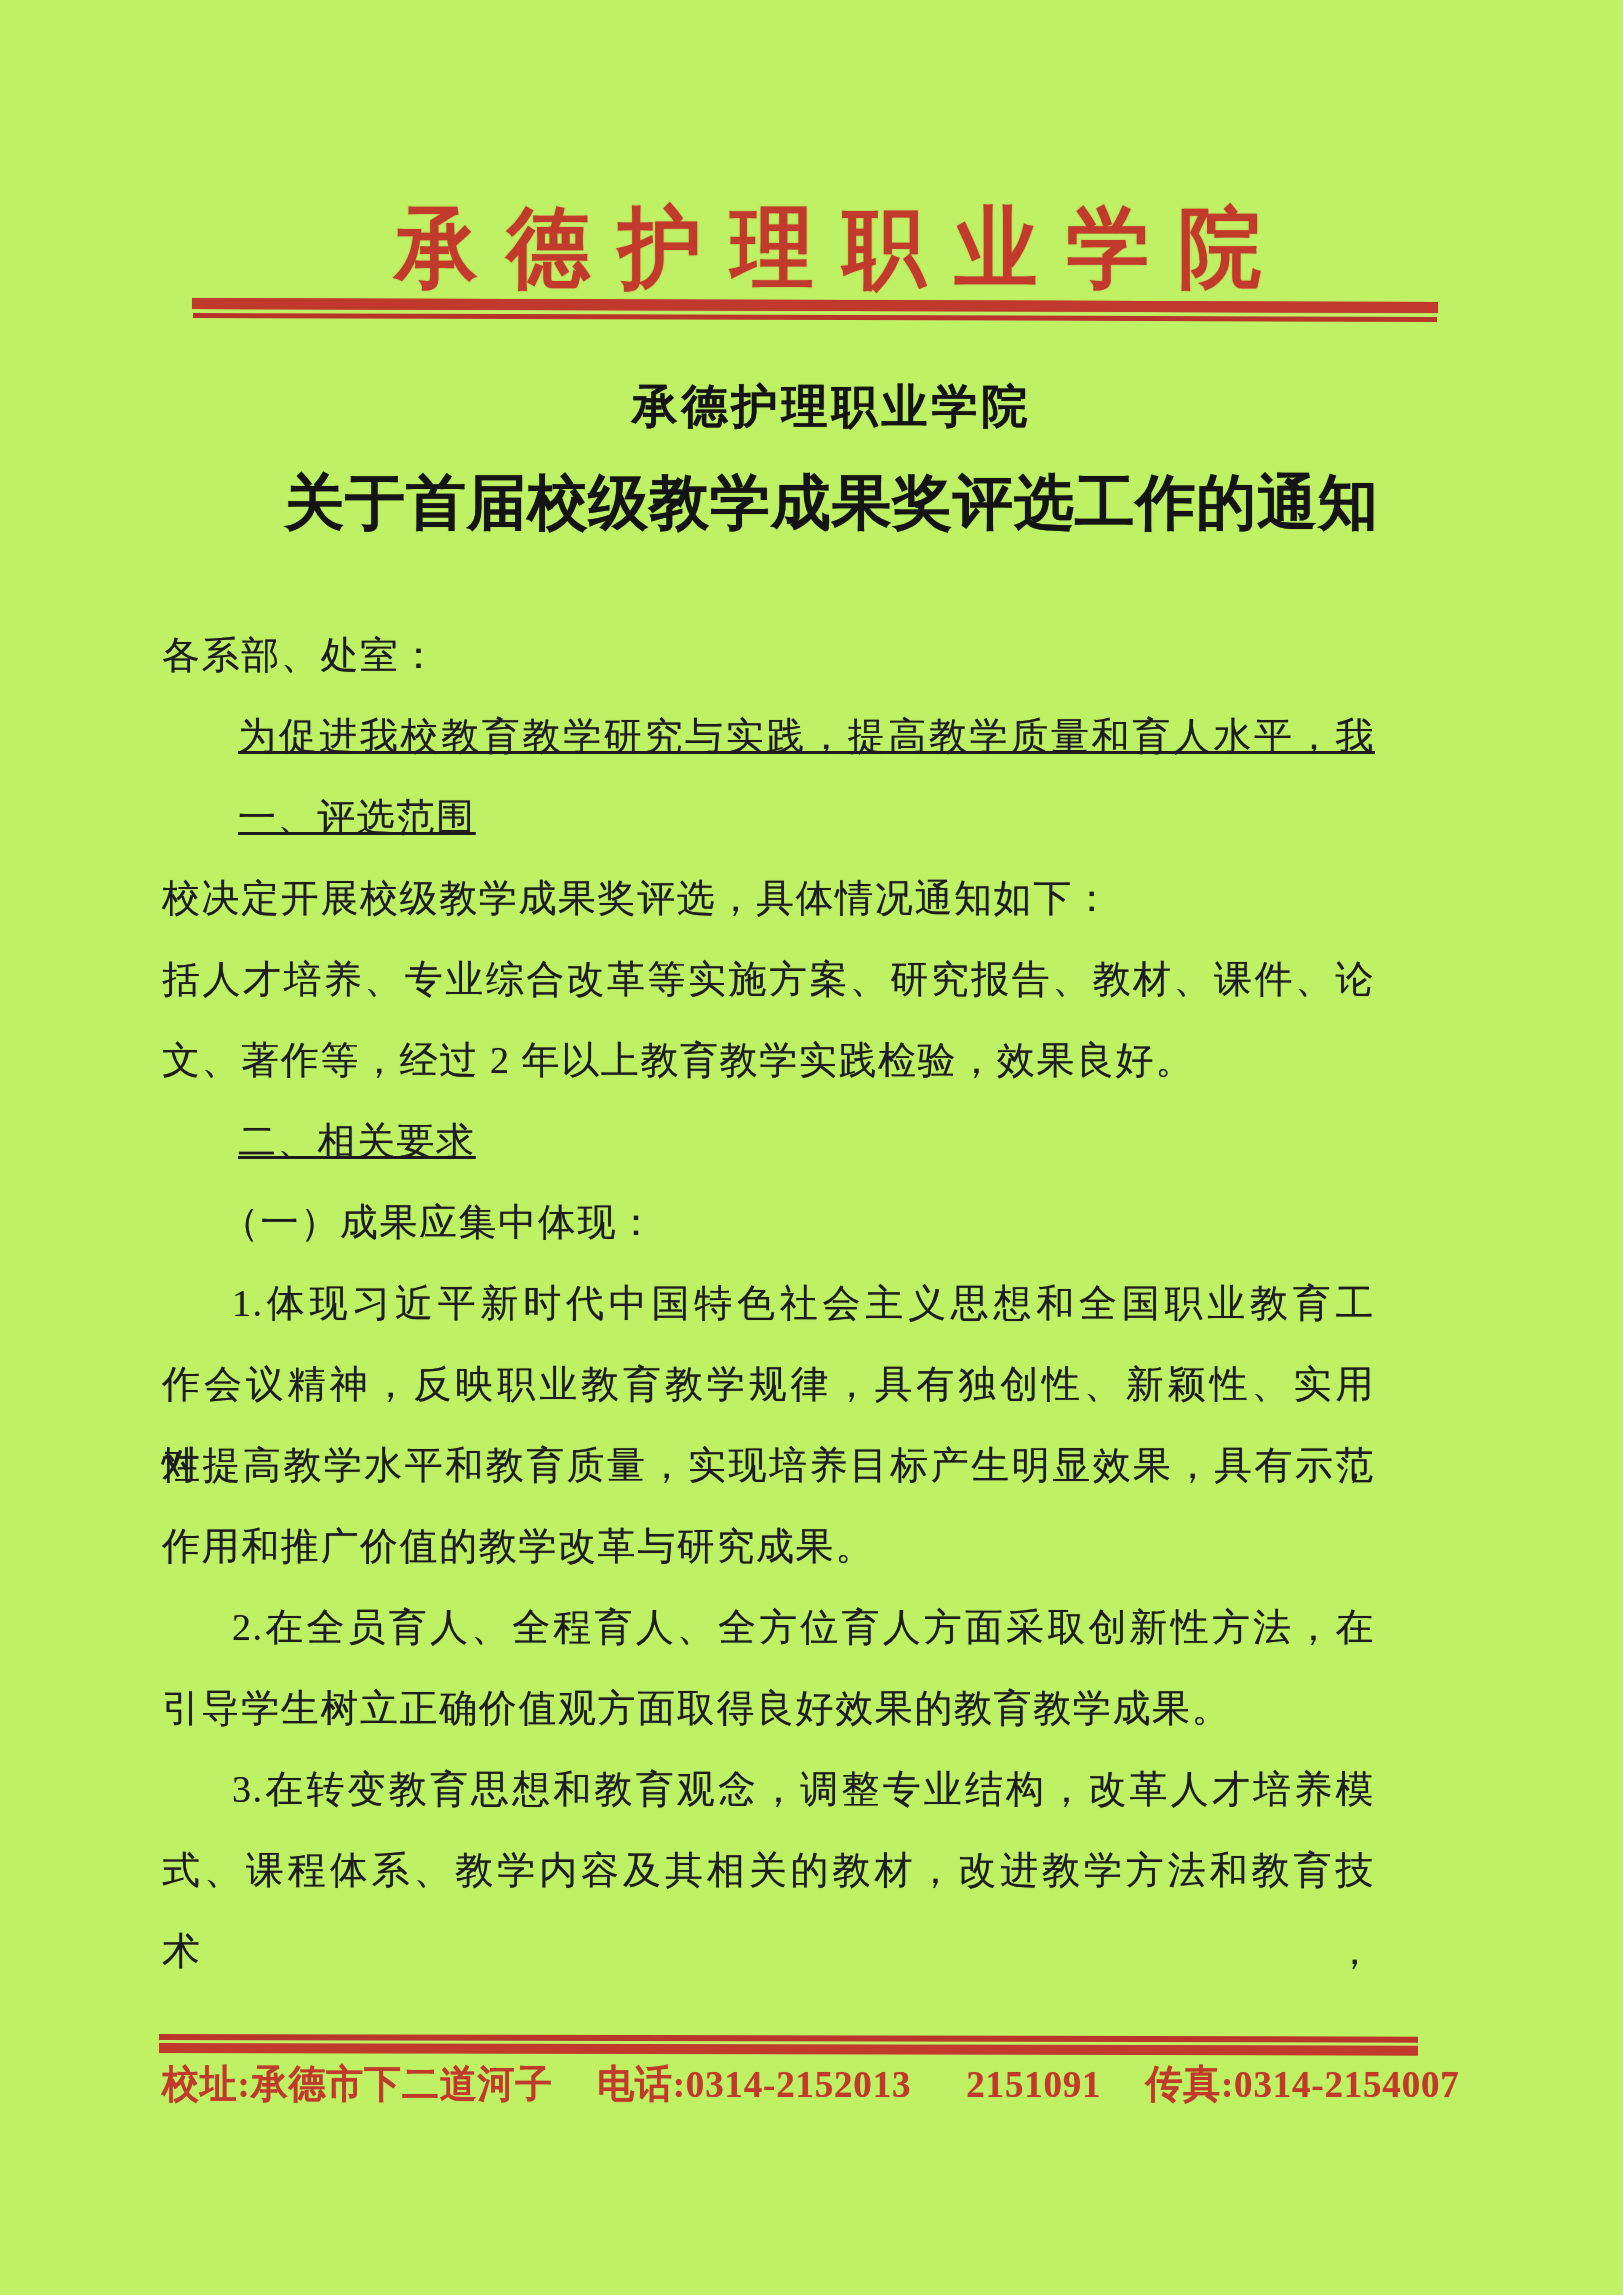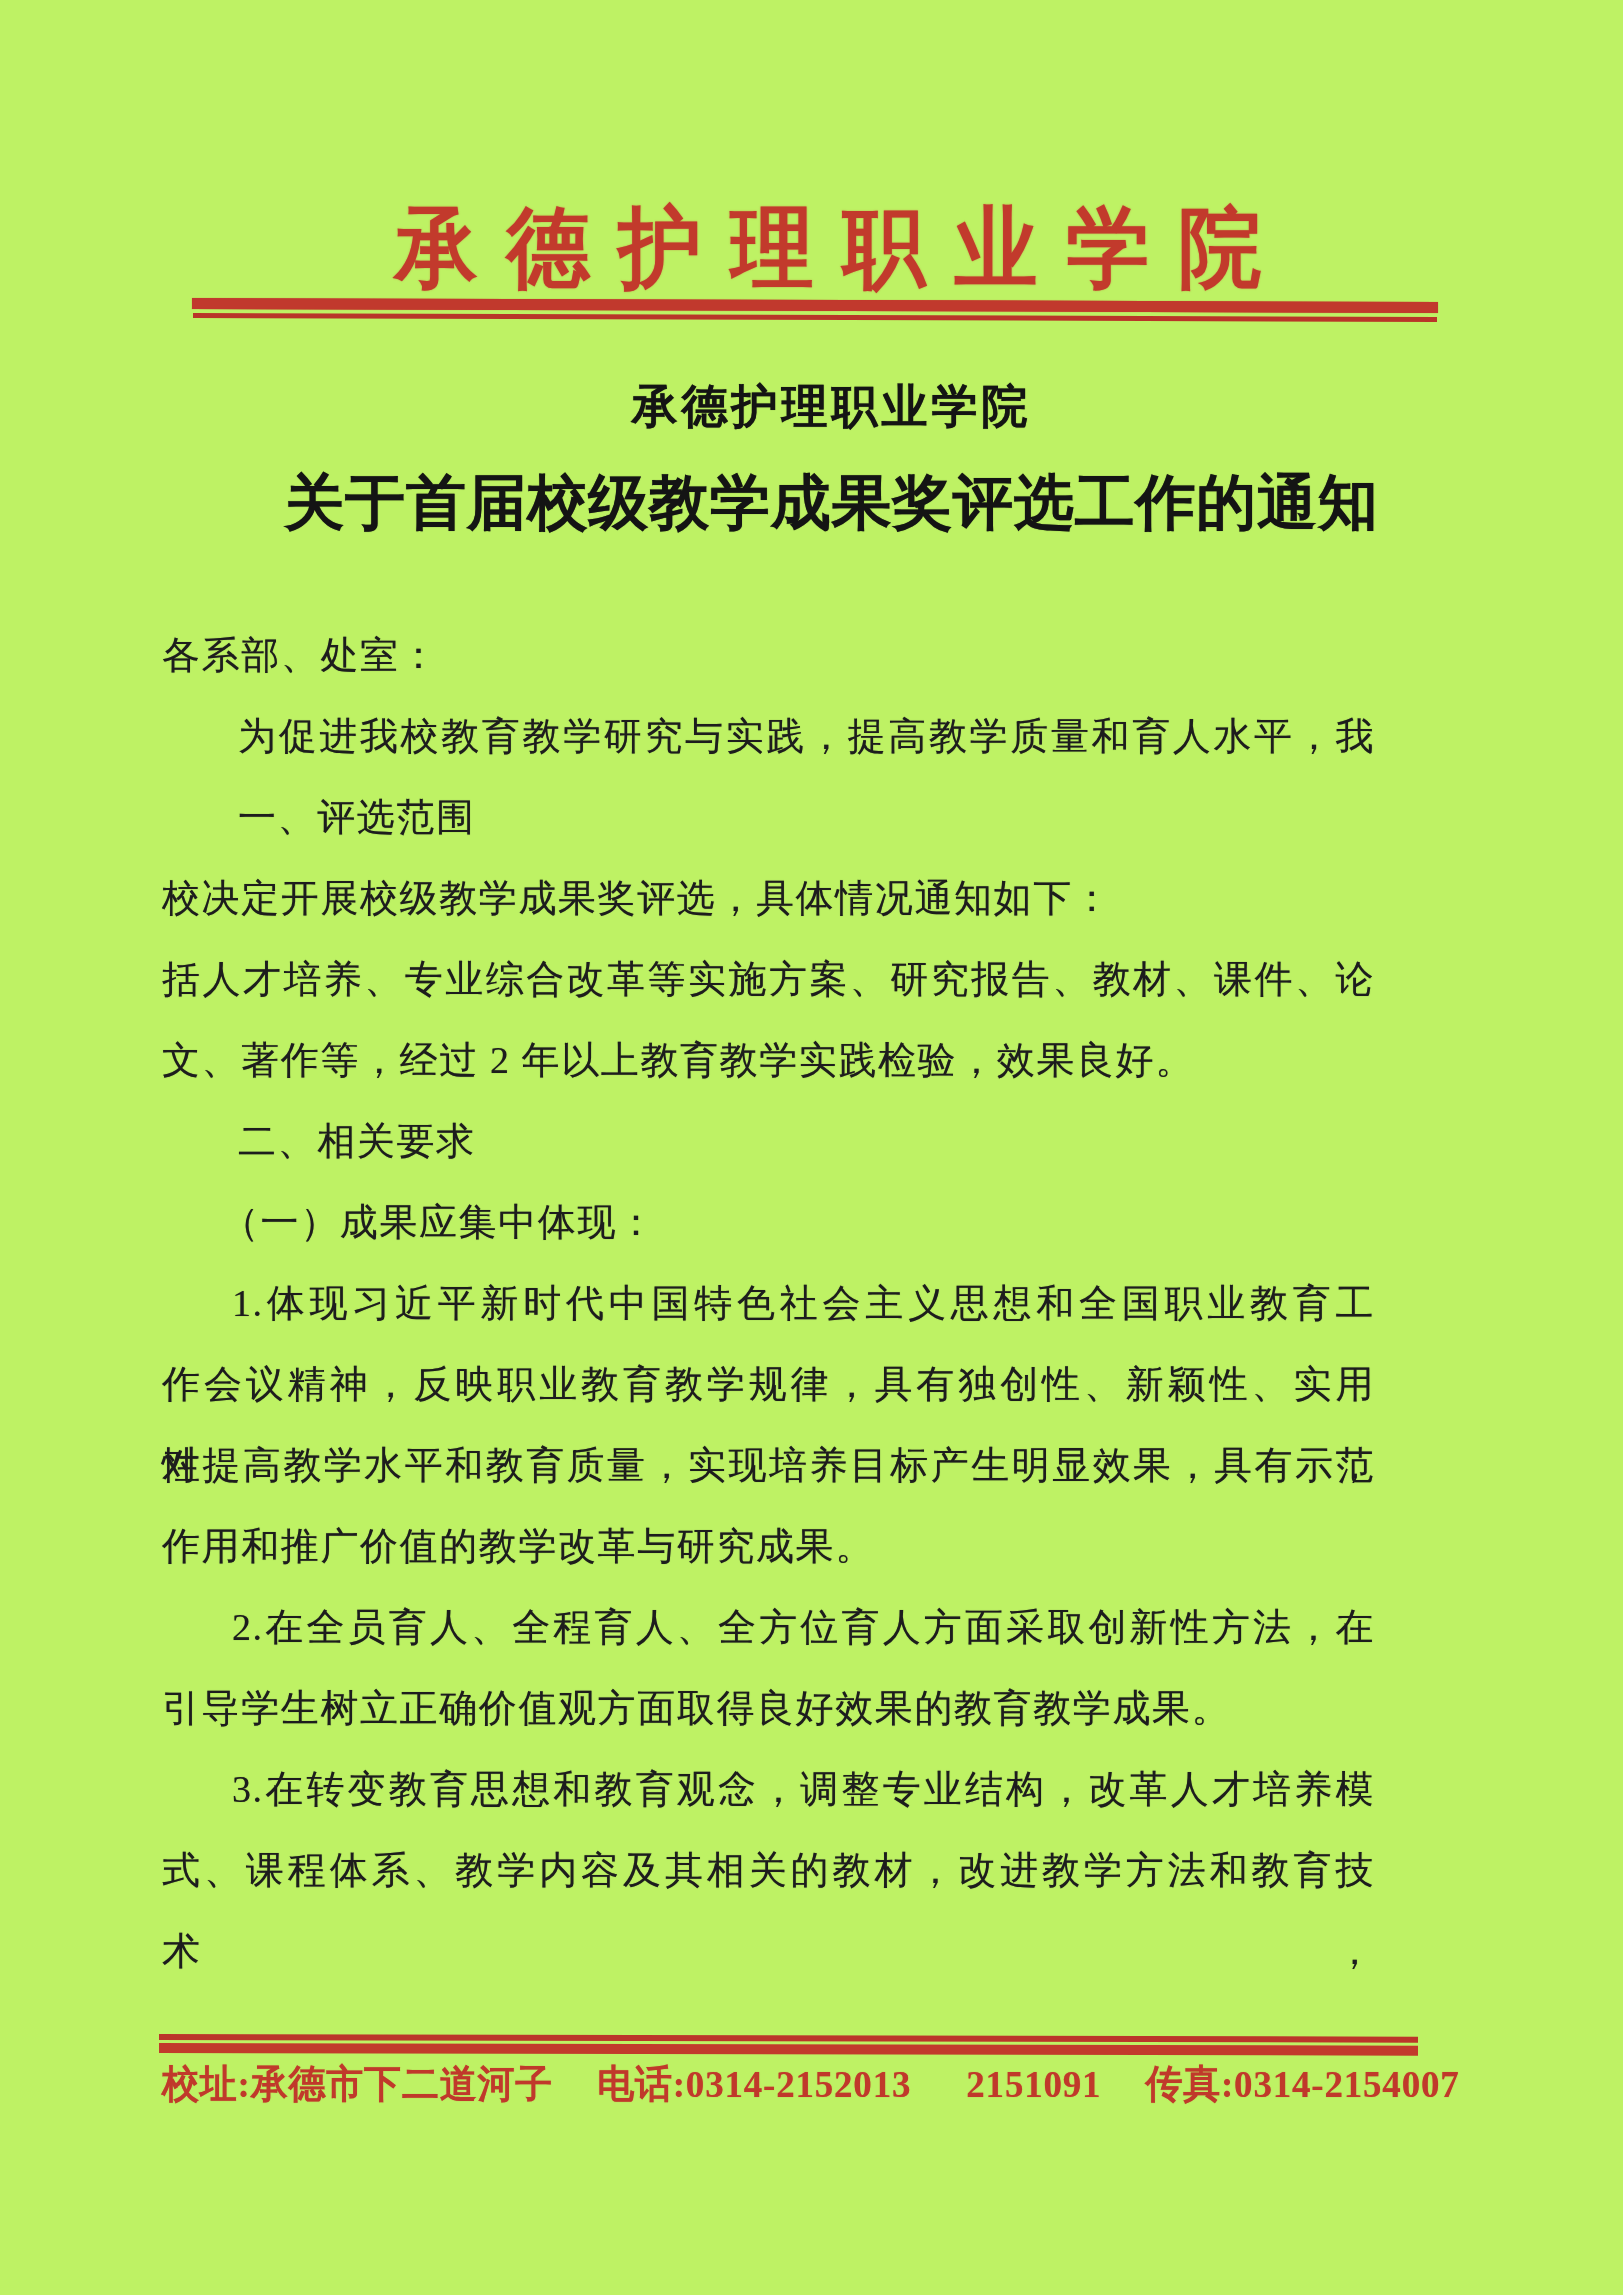--- a/index.html
+++ b/index.html
@@ -96,21 +96,21 @@
     height: 81px;
     line-height: 81px;
     white-space: nowrap;
   }
   .doc-body .line.j {
     white-space: normal;
     text-align: justify;
     text-align-last: justify;
     text-justify: inter-character;
   }
-  .doc-body .line.c2   { padding-left: 76px; }  
+  .doc-body .line.c2   { padding-left: 76px; text-decoration: underline; }  
   .doc-body .line.cnum { padding-left: 70px; }  
   .doc-body .line.cpar { padding-left: 59px; }  
   
   .footer-rule-thin {
     position: absolute;
     top: 2034px;
     left: 159px;
     width: 1259px;
     height: 5.5px;
     background: #bb362a;

